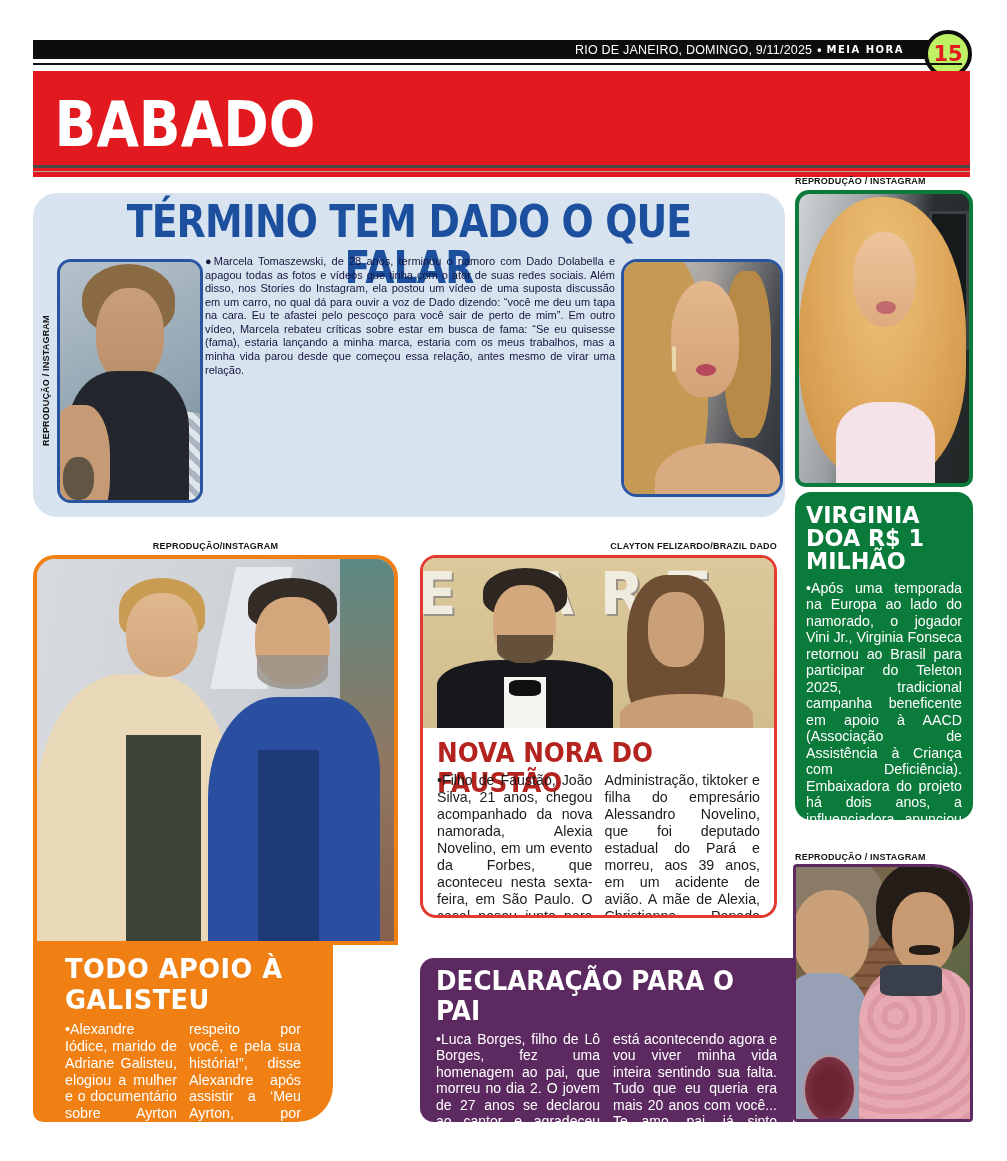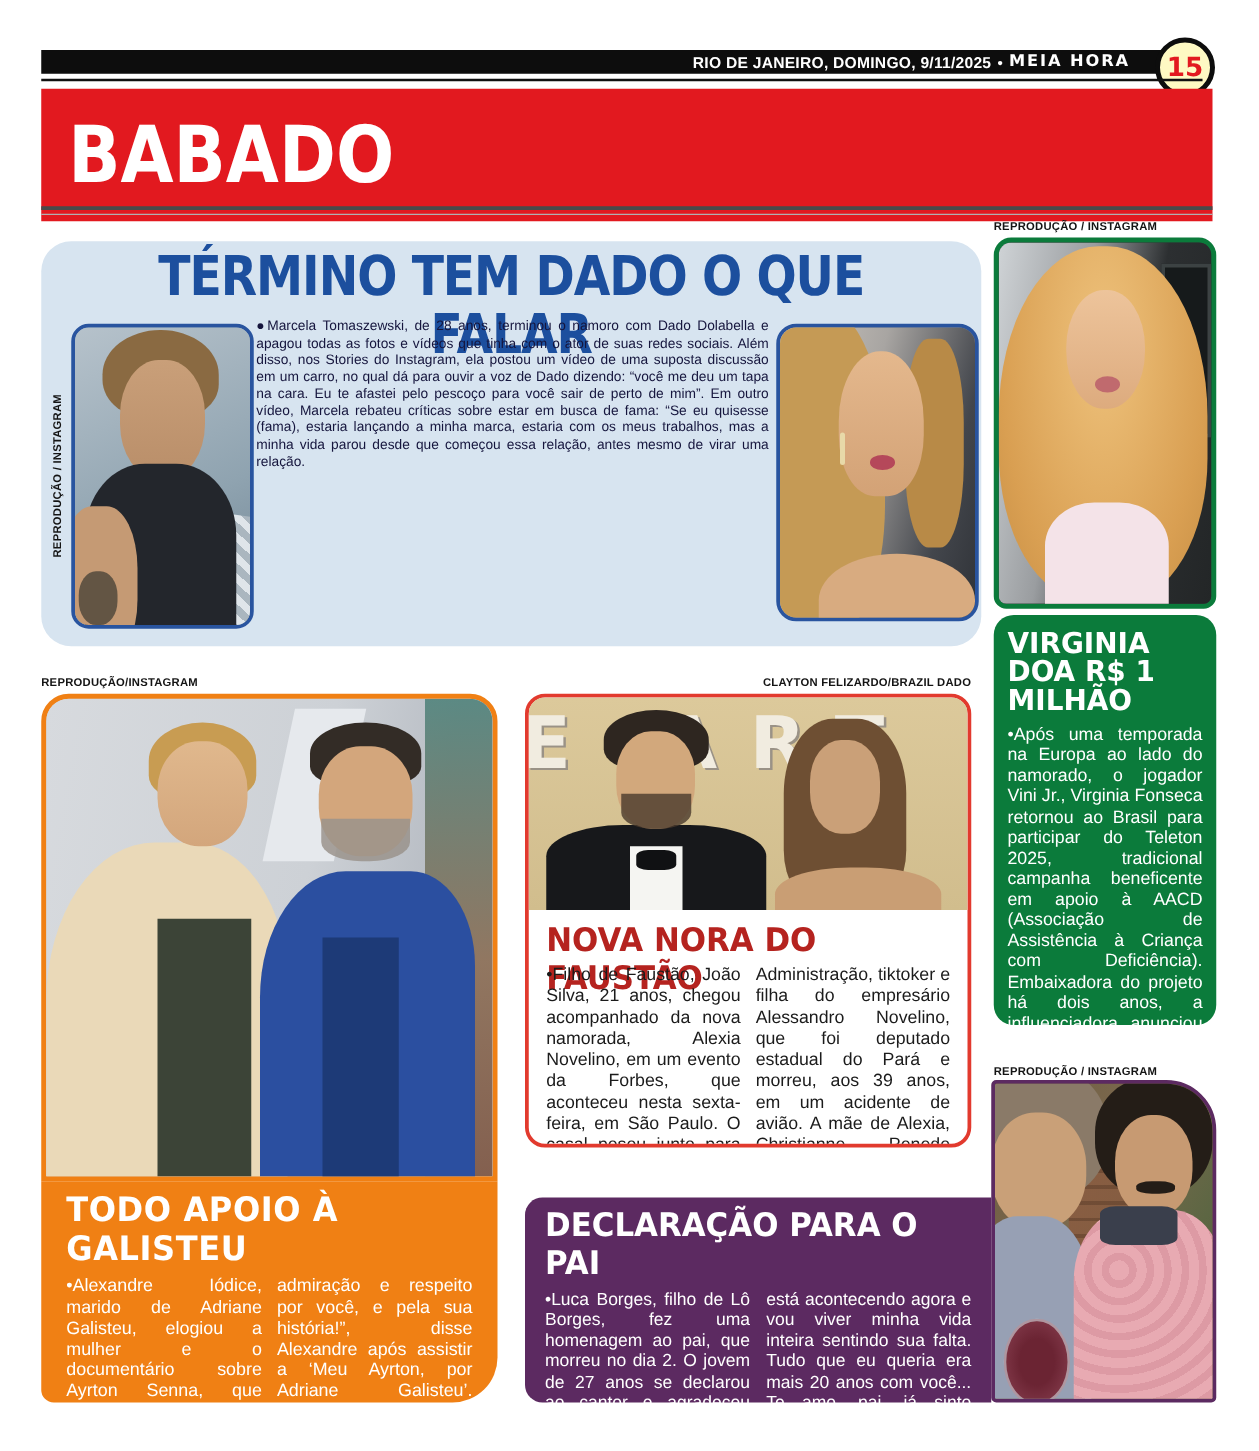--- a/index.html
+++ b/index.html
@@ -3,24 +3,24 @@
 <meta charset="utf-8">
 <style>
   html,body{margin:0;padding:0;background:#fff;}
   .page{position:relative;width:1007px;height:1161px;background:#fff;overflow:hidden;
         font-family:"Liberation Sans",sans-serif;}
   .abs{position:absolute;}
 
   
   .mast-bar{left:33px;top:40px;width:929px;height:19px;background:#0d0d0d;color:#fff;
             display:flex;align-items:center;justify-content:flex-end;padding-right:58px;box-sizing:border-box;}
-  .mast-bar .dateline{font-size:12.5px;font-weight:700;letter-spacing:.2px;margin-left:16px;}
+  .mast-bar .dateline{font-size:12.5px;font-weight:400;letter-spacing:.2px;margin-left:16px;}
   .mast-bar .sep{font-size:12px;font-weight:700;margin:0 5px;}
-  .mast-bar .brand{font-size:13px;font-weight:700;letter-spacing:1.5px;font-family:"DejaVu Sans",sans-serif;text-align:center;}
-  .page-circle{left:924px;top:30px;width:40px;height:40px;background:#fef9c3;border:4px solid #0d0d0d;
+  .mast-bar .brand{font-size:10px;font-weight:700;letter-spacing:1.5px;font-family:"DejaVu Sans",sans-serif;text-align:center;}
+  .page-circle{left:924px;top:30px;width:40px;height:40px;background:#bef264;border:4px solid #0d0d0d;
                border-radius:50%;display:flex;align-items:center;justify-content:center;
                font-size:21px;font-weight:700;color:#e2191f;font-family:"DejaVu Sans",sans-serif;}
   .rule1{left:33px;top:63px;width:929px;height:2px;background:#111;}
   .banner{left:33px;top:71px;width:937px;height:106px;background:#e2191f;display:flex;align-items:center;}
   .banner .section-title{color:#fff;font-family:"DejaVu Sans",sans-serif;font-weight:700;font-size:56px;
         letter-spacing:0px;padding-left:22px;display:inline-block;transform:scale(.98,1.12);transform-origin:left center;}
   .rule2{left:33px;top:165px;width:937px;height:3px;background:#4a4a4a;}
   .rule3{left:33px;top:171px;width:937px;height:1px;background:#b0b0b0;}
 
   
@@ -46,25 +46,25 @@
   
   .virginia-credit{left:795px;top:176px;}
   .virginia-frame{left:795px;top:190px;width:178px;height:297px;border:4px solid #0b7b3b;
                   border-radius:14px 14px 10px 10px;overflow:hidden;background:#2e3133;box-sizing:border-box;}
   .virginia-box{left:795px;top:492px;width:178px;height:328px;background:#0b7b3b;border-radius:16px;
                 box-sizing:border-box;padding:12px 11px;color:#fff;}
   .virginia-hl{font-size:23px;line-height:1.0;transform:scaleX(.97);transform-origin:left center;}
   .virginia-body{margin-top:7px;font-size:14.2px;line-height:1.16;}
 
   
-  .galisteu-credit{left:33px;top:541px;width:365px;text-align:left;}
+  .galisteu-credit{left:33px;top:541px;width:365px;text-align:center;}
   .galisteu-frame{left:33px;top:555px;width:365px;height:390px;border:4px solid #f08014;
                   border-radius:22px 22px 0 0;overflow:hidden;background:#d3d6db;box-sizing:border-box;}
-  .galisteu-box{left:33px;top:945px;width:365px;height:177px;background:#f08014;
-                border-radius:0 0 36px 10px;box-sizing:border-box;padding:8px 20px;color:#fff;}
+  .galisteu-box{left:33px;top:945px;width:300px;height:177px;background:#f08014;
+                border-radius:0 0 36px 10px;box-sizing:border-box;padding:8px 32px;color:#fff;}
   .galisteu-hl{font-size:27px;letter-spacing:.5px;transform:scaleX(.95);transform-origin:left center;}
   .galisteu-body{margin-top:6px;font-size:14.3px;line-height:1.18;column-count:2;column-gap:12px;}
 
   
   .faustao-credit{left:420px;top:541px;width:357px;text-align:right;}
   .faustao-box{left:420px;top:555px;width:357px;height:363px;border:3px solid #e23a2e;border-radius:16px;
                background:#fff;box-sizing:border-box;overflow:hidden;}
   .faustao-photo{position:absolute;left:0;top:0;width:100%;height:170px;border-radius:12px 12px 0 0;
                  overflow:hidden;background:#d9c9a0;}
   .faustao-hl{position:absolute;left:14px;top:180px;color:#b5231f;font-size:26px;

